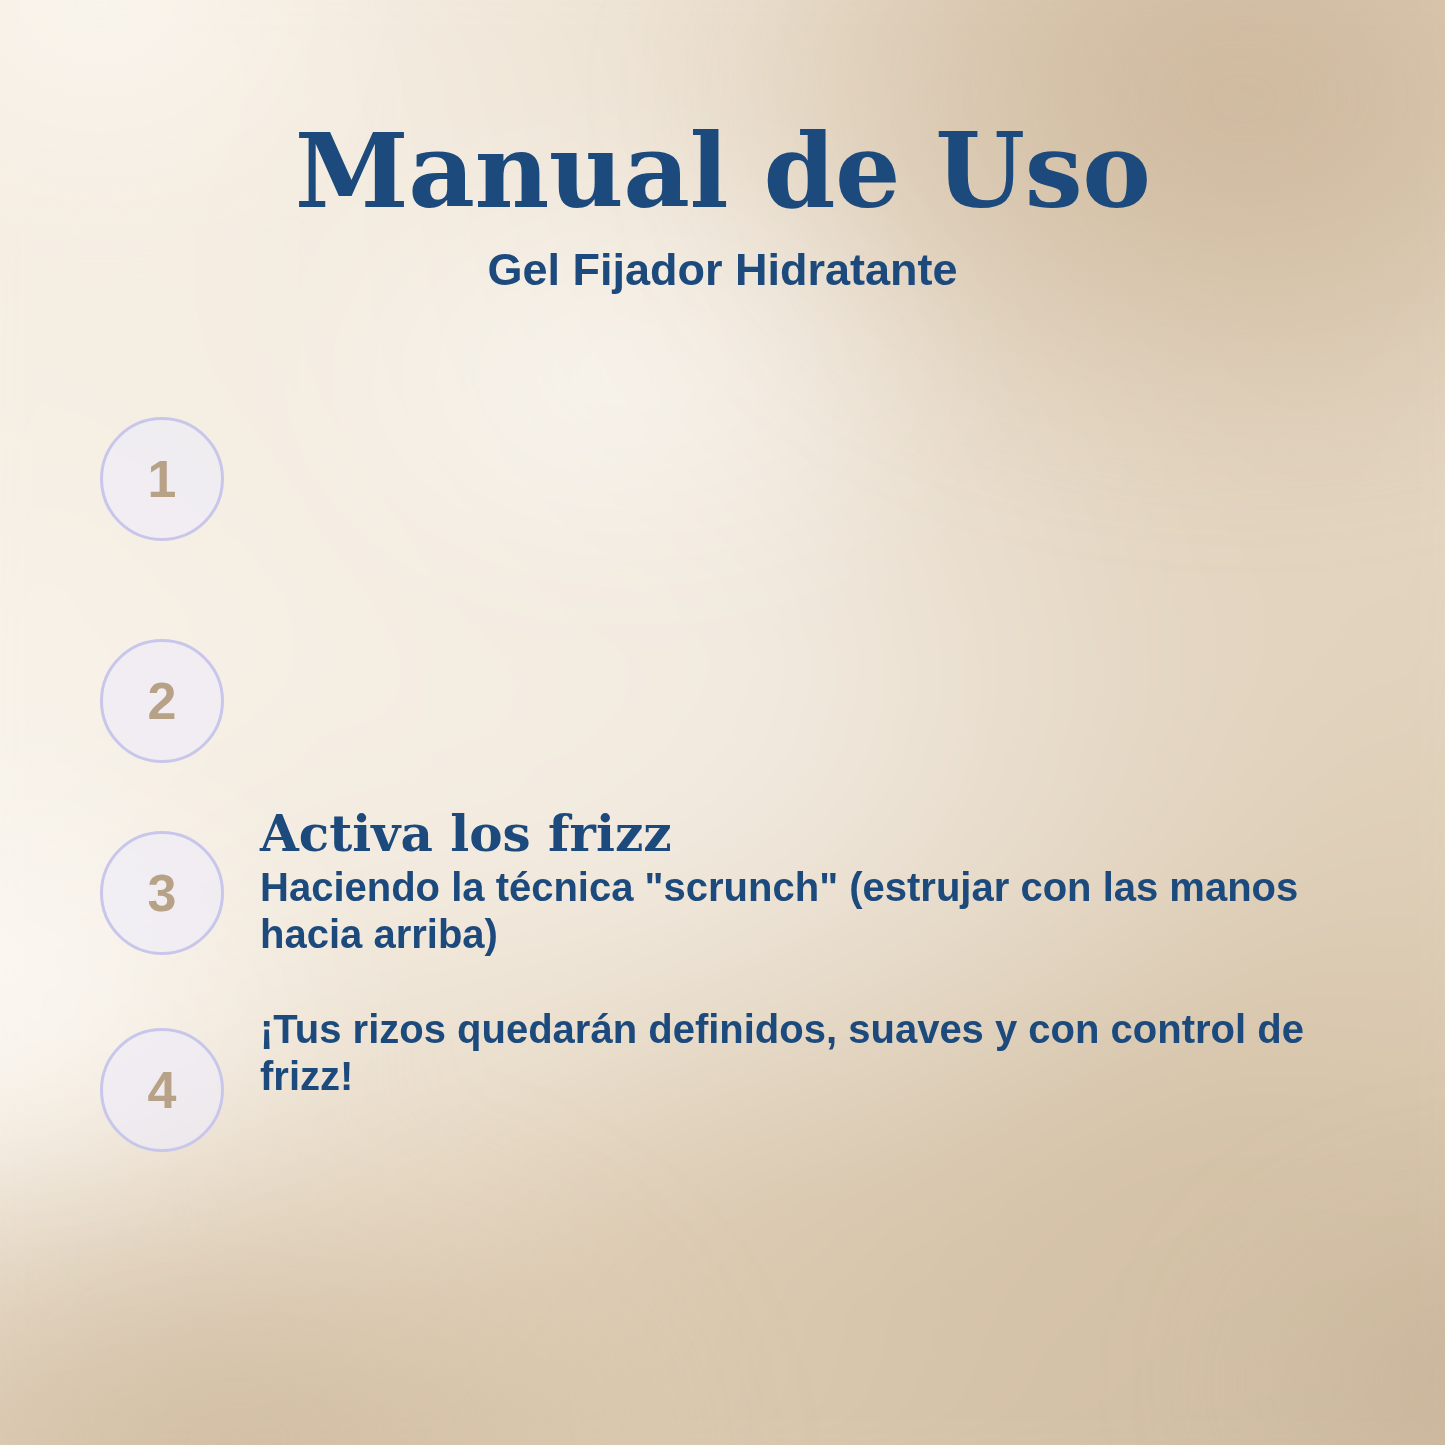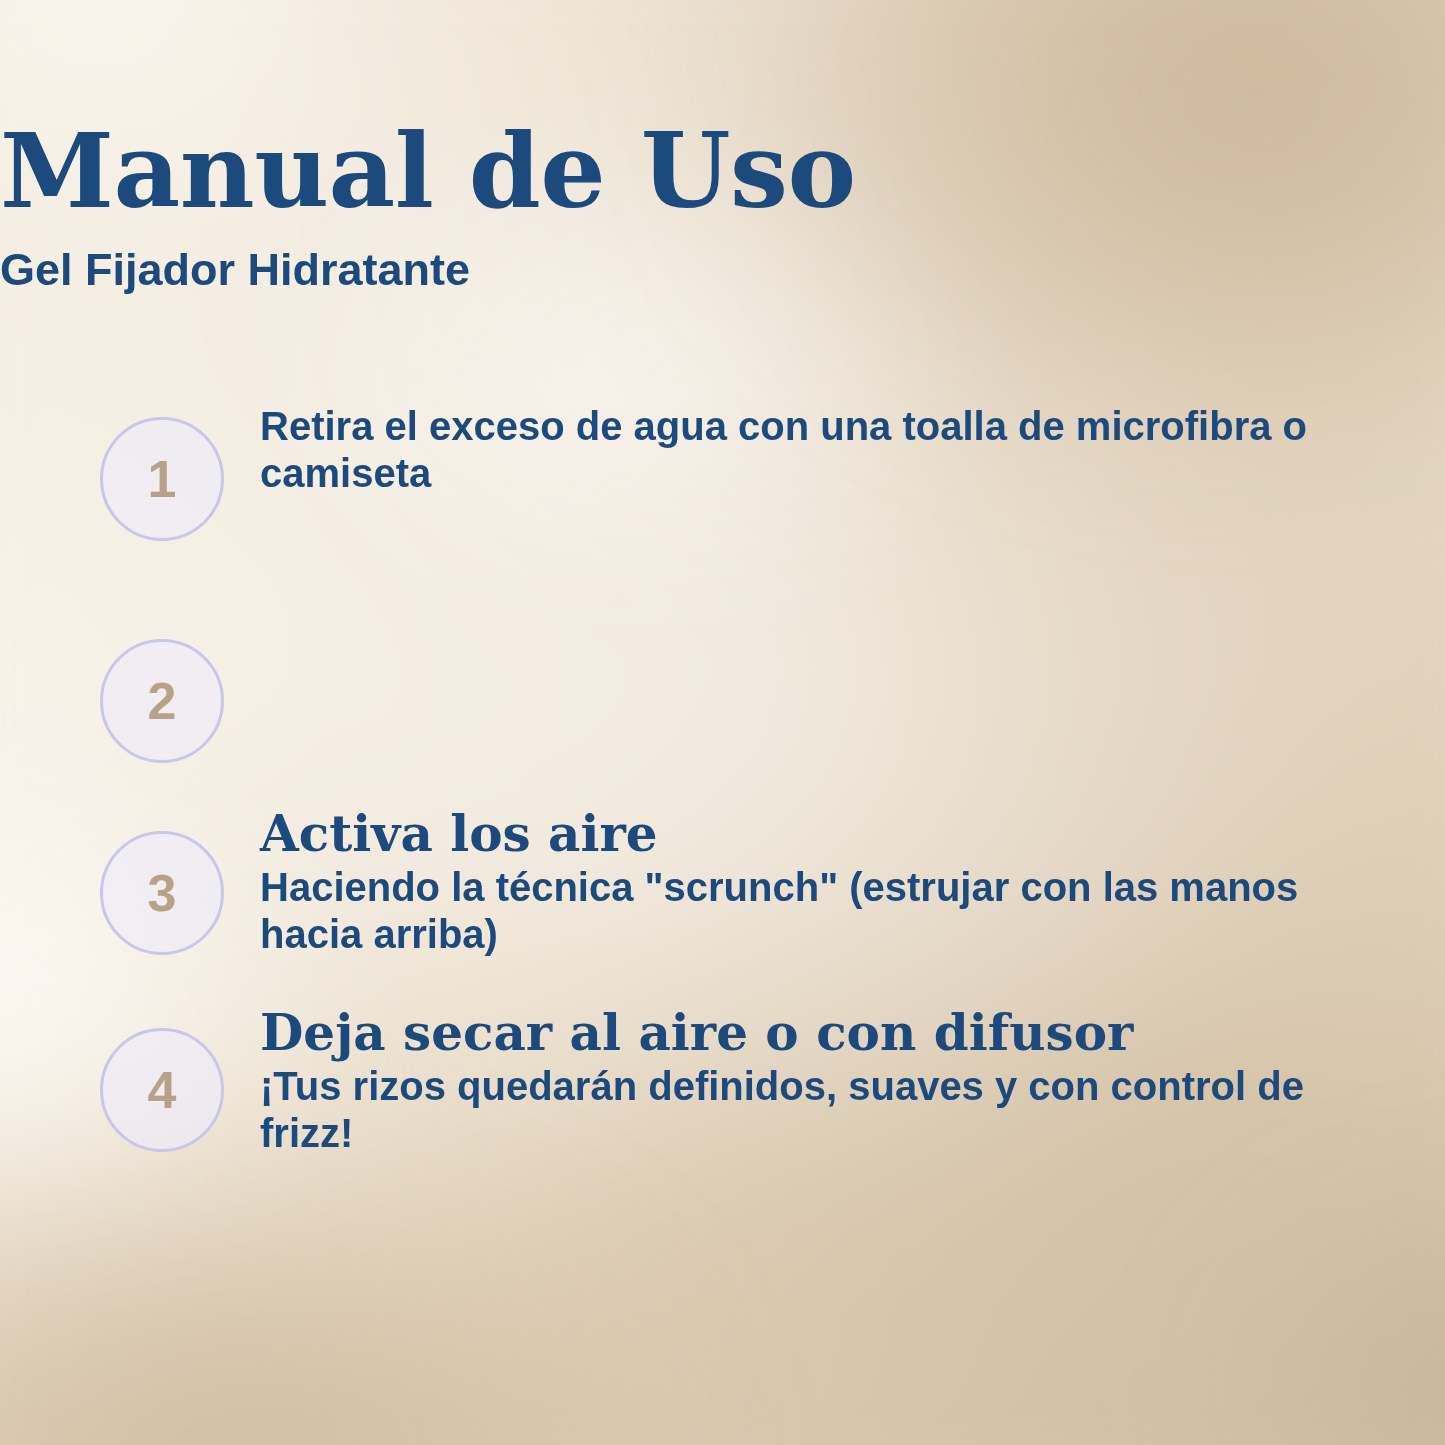--- a/index.html
+++ b/index.html
@@ -54,20 +54,21 @@
 
   .content {
     position: relative;
     z-index: 2;
     width: 100%;
     height: 100%;
   }
 
   
   .header {
+    text-align: center;
     padding-top: 118px;
   }
   .title {
     font-family: "DejaVu Serif", "Liberation Serif", serif;
     font-weight: 700;
     font-size: 103px;
     line-height: 1.02;
     letter-spacing: -0.5px;
     color: #1d4a7c;
     margin: 0;
@@ -154,39 +155,37 @@
     <div class="header">
       <h1 class="title">Manual de Uso</h1>
       <p class="subtitle">Gel Fijador Hidratante</p>
     </div>
 
     <div class="steps">
 
       <div class="step step-1">
         <div class="badge">1</div>
         <div class="step-text">
-          <p class="step-body">Retira el exceso de agua con una toalla de microfibra o camiseta</p>
         </div>
       </div>
 
       <div class="step step-2">
         <div class="badge">2</div>
       </div>
 
       <div class="step step-3">
         <div class="badge">3</div>
         <div class="step-text">
-          <h2 class="step-title">Activa los aire</h2>
+          <h2 class="step-title">Activa los frizz</h2>
           <p class="step-body">Haciendo la técnica "scrunch" (estrujar con las manos hacia arriba)</p>
         </div>
       </div>
 
       <div class="step step-4">
         <div class="badge">4</div>
         <div class="step-text">
-          <h2 class="step-title">Deja secar al aire o con difusor</h2>
           <p class="step-body">¡Tus rizos quedarán definidos, suaves y con control de frizz!</p>
         </div>
       </div>
 
     </div>
   </div>
 </div>
 
 </body></html>

